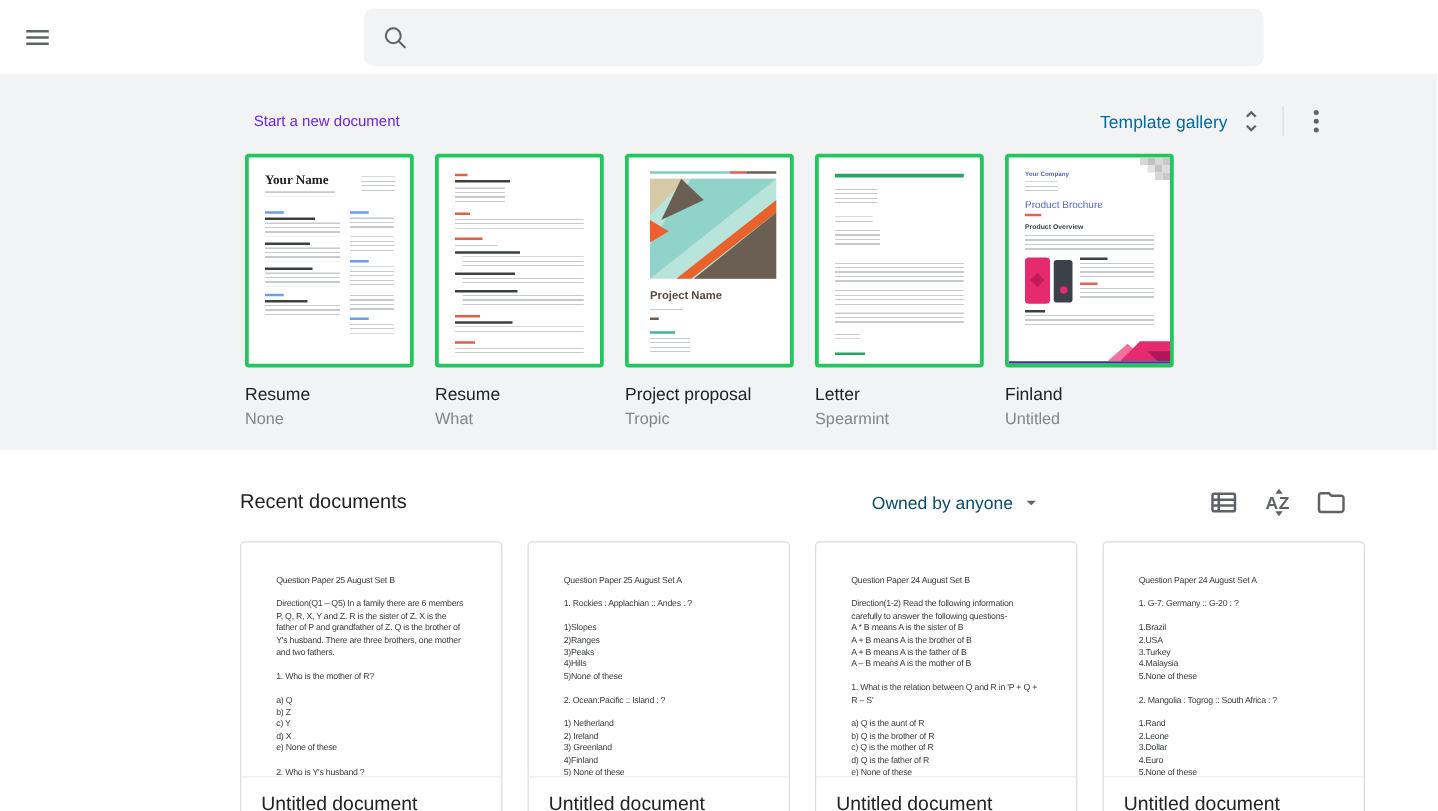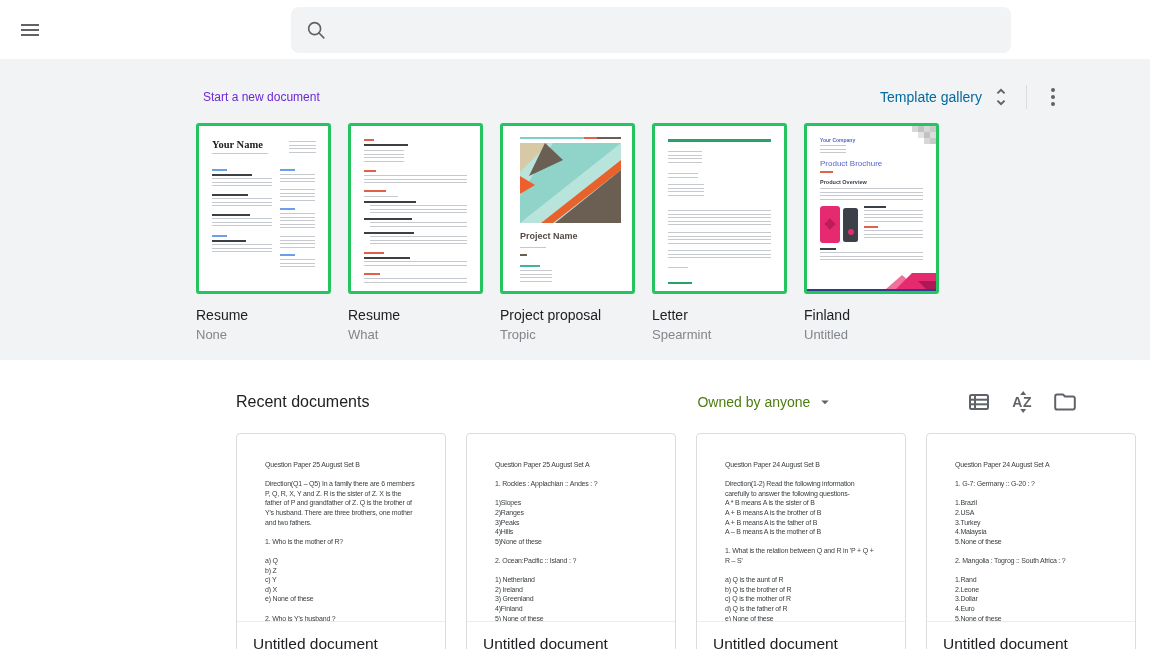--- a/index.html
+++ b/index.html
@@ -41,25 +41,25 @@
   .mini { position:absolute; inset:0; padding:13px 13px; }
   .hl { background-image:repeating-linear-gradient(to bottom,#c6cacf 0,#c6cacf 1px,
         transparent 1px,transparent 3.6px); }
   .bbar { width:15px; height:2px; background:#6d9eeb; margin-bottom:3px; }
   .dbar { height:2px; background:#3c4043; margin-bottom:2px; }
   .cbar { height:2px; background:#e0604a; }
   .pv-name-serif { font-family:"Liberation Serif",serif; font-weight:700;
     font-size:10.5px; color:#202124; }
 
   
-  .recent-section { height:286px; background:#fff; position:relative;margin-left:44px; }
+  .recent-section { height:286px; background:#fff; position:relative; }
   .rs-header { display:flex; align-items:center; padding:29px 72px 0 192px; }
   .rs-title { font-size:16px; color:#202124; font-weight:500; flex:1; }
   .filter { display:flex; align-items:center; cursor:pointer; }
-  .filter-label { font-size:14px; color:#4d7c0f; margin-right:6px; }
+  .filter-label { font-size:14px; color:#0c4a6e; margin-right:6px; }
   .view-icons { display:flex; align-items:flex-start; gap:20px; margin-left:132px; }
   .icon-btn { width:26px; height:26px; display:flex; align-items:center; justify-content:center;
     cursor:pointer; }
   .az-icon { position:relative; font-weight:700; font-size:14px; color:#5f6368;
     letter-spacing:0.5px; padding:5px 0; cursor:pointer; }
   .az-icon::before { content:""; position:absolute; top:-1px; left:50%; transform:translateX(-30%);
     border:3.5px solid transparent; border-bottom:4.5px solid #5f6368; }
   .az-icon::after { content:""; position:absolute; bottom:-1px; left:50%; transform:translateX(-30%);
     border:3.5px solid transparent; border-top:4.5px solid #5f6368; }
 

